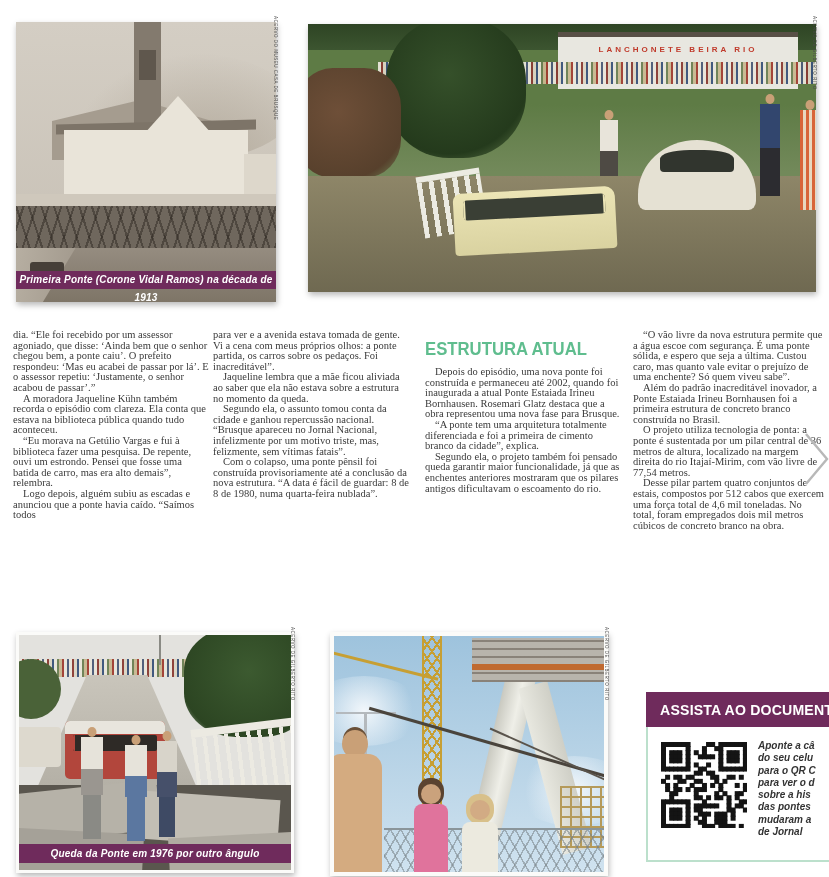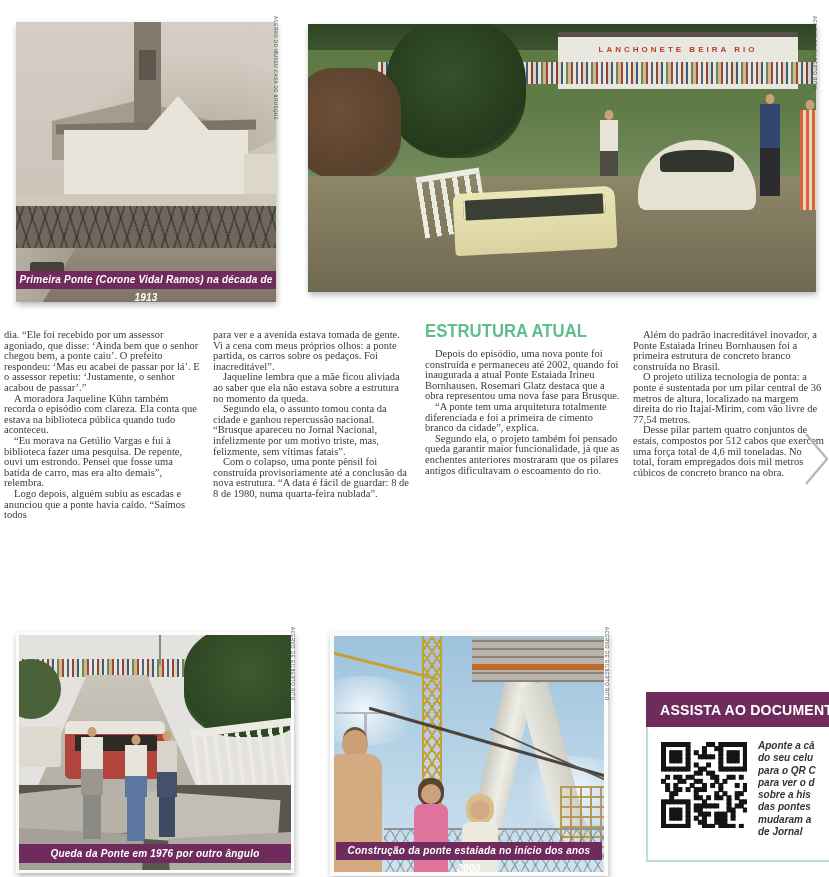--- a/index.html
+++ b/index.html
@@ -73,23 +73,23 @@
   .p2 .m3{left:492px;top:86px;width:19px;height:100px;
        background:linear-gradient(repeating-linear-gradient(90deg,#d8653a 0 3px,#e8d8c0 3px 6px));
        background:repeating-linear-gradient(90deg,#d8653a 0 3px,#e8d8c0 3px 6px);}
   .p2 .m3leg{left:492px;top:134px;width:19px;height:52px;background:#2e2a28;}
   .p2 .capbar{bottom:2px;}
 
   
   .col{position:absolute;top:330px;font-size:10.5px;line-height:10.6px;color:#3a3a3a;}
   .col p{margin:0;}
   .col p.ind{text-indent:10px;}
-  #col1{left:4px;width:196px;}
+  #col1{left:13px;width:196px;}
   #col2{left:213px;width:198px;}
-  #col3{left:425px;width:197px;top:321px;}
+  #col3{left:425px;width:197px;top:339px;}
   #col4{left:633px;width:192px;}
   .greenhead{font-family:"Liberation Sans",sans-serif;font-weight:bold;color:#5FBD8E;
        font-size:19px;line-height:19px;margin:0 0 9px 0;transform:scaleX(.88);transform-origin:left;
        white-space:nowrap;letter-spacing:0;}
 
   .chev{position:absolute;left:804px;top:432px;}
 
   
   .p3{left:8px;top:624px;width:278px;height:241px;background:#e3e2de;border:3px solid #fbfbf9;box-sizing:border-box;}
   .p3 .crowd3{left:0;top:24px;width:225px;height:18px;opacity:.95;}
@@ -235,20 +235,21 @@
   </div>
 
   <div class="col" id="col3">
     <h3 class="greenhead">ESTRUTURA ATUAL</h3>
     <p class="ind">Depois do episódio, uma nova ponte foi construída e permaneceu até 2002, quando foi inaugurada a atual Ponte Estaiada Irineu Bornhausen. Rosemari Glatz destaca que a obra representou uma nova fase para Brusque.</p>
     <p class="ind">“A ponte tem uma arquitetura totalmente diferenciada e foi a primeira de cimento branco da cidade”, explica.</p>
     <p class="ind">Segundo ela, o projeto também foi pensado queda garantir maior funcionalidade, já que as enchentes anteriores mostraram que os pilares antigos dificultavam o escoamento do rio.</p>
   </div>
 
   <div class="col" id="col4">
+    <p class="ind">“O vão livre da nova estrutura permite que a água escoe com segurança. É uma ponte sólida, e espero que seja a última. Custou caro, mas quanto vale evitar o prejuízo de uma enchente? Só quem viveu sabe”.</p>
     <p class="ind">Além do padrão inacreditável inovador, a Ponte Estaiada Irineu Bornhausen foi a primeira estrutura de concreto branco construída no Brasil.</p>
     <p class="ind">O projeto utiliza tecnologia de ponta: a ponte é sustentada por um pilar central de 36 metros de altura, localizado na margem direita do rio Itajaí-Mirim, com vão livre de 77,54 metros.</p>
     <p class="ind">Desse pilar partem quatro conjuntos de estais, compostos por 512 cabos que exercem uma força total de 4,6 mil toneladas. No total, foram empregados dois mil metros cúbicos de concreto branco na obra.</p>
   </div>
 
   <div class="chev">
     <svg width="26" height="54" viewBox="0 0 26 54">
       <polyline points="2,2 23,27 2,52" fill="none" stroke="#B8B8B8" stroke-width="2.4"></polyline>
     </svg>
   </div>
@@ -301,21 +302,20 @@
     <div class="scaff"></div>
     <div class="fence"></div>
     <div class="dadhead"></div>
     <div class="dad"></div>
     <div class="girl1hair"></div>
     <div class="girl1face"></div>
     <div class="girl1top"></div>
     <div class="girl2hair"></div>
     <div class="girl2face"></div>
     <div class="girl2top"></div>
-    <div class="capbar">Construção da ponte estaiada no início dos anos 2000</div>
   </figure>
   <div class="vcredit" style="left:604px;top:627px;">ACERVO DE GILBERTO RITO</div>
 
   <div id="docbox">
     <div class="dochead">
       <span>ASSISTA AO DOCUMENTÁR</span>
     </div>
     <div class="docbody">
       <div id="qr"><svg width="86" height="86">
             <rect x="0.00" y="0.00" width="5" height="5" fill="#141414"></rect>

